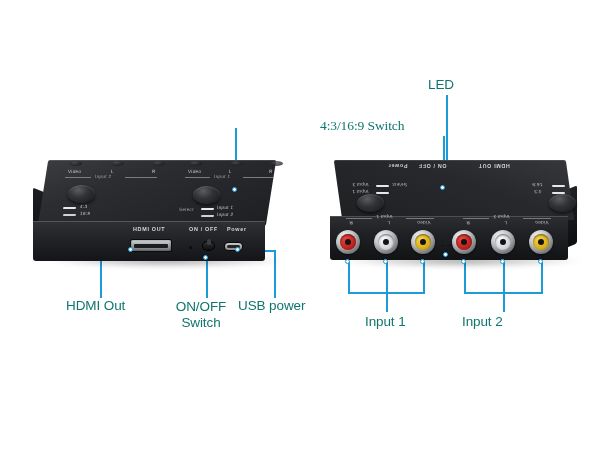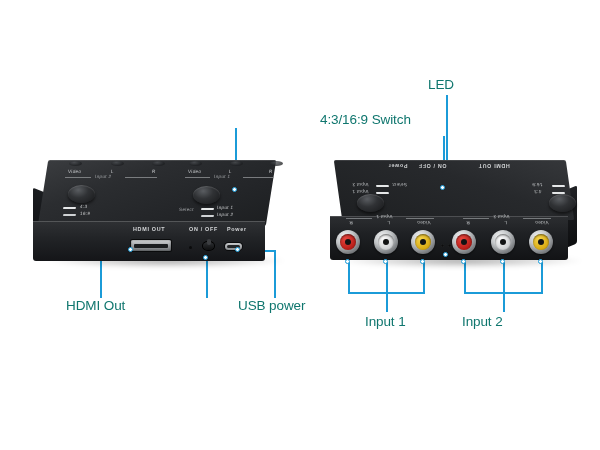--- a/index.html
+++ b/index.html
@@ -117,24 +117,25 @@
 
   .led-dots{position:absolute;display:flex;gap:4px;}
   .led-dots span{width:3px;height:3px;border-radius:50%;background:#0b0c0d;display:block;
                  box-shadow:inset 0 0 1px rgba(255,255,255,.2);}
 </style>
 </head>
 <body>
 
 <div id="stage">
 
-  <div class="callout" style="left:320px;top:113px;">4:3/16:9 Switch</div>
+  <div class="callout" style="left:320px;top:119px;font-family:Liberation Serif, serif;">4:3/16:9 Switch</div>
   <div class="callout" style="left:428px;top:78px;">LED</div>
 
   <div class="callout" style="left:66px;top:299px;">HDMI Out</div>
+  <div class="callout c2" style="left:173px;top:299px;width:56px;"><span>ON/OFF</span><br><span>Switch</span></div>
   <div class="callout" style="left:238px;top:299px;">USB power</div>
 
   <div class="callout" style="left:365px;top:315px;">Input 1</div>
   <div class="callout" style="left:462px;top:315px;">Input 2</div>
 
   <div class="lead v" style="left:235px;top:128px;height:62px;"></div>
 
   <div class="lead v" style="left:443px;top:136px;height:52px;"></div>
 
   <div class="lead v" style="left:446px;top:95px;height:160px;"></div>

